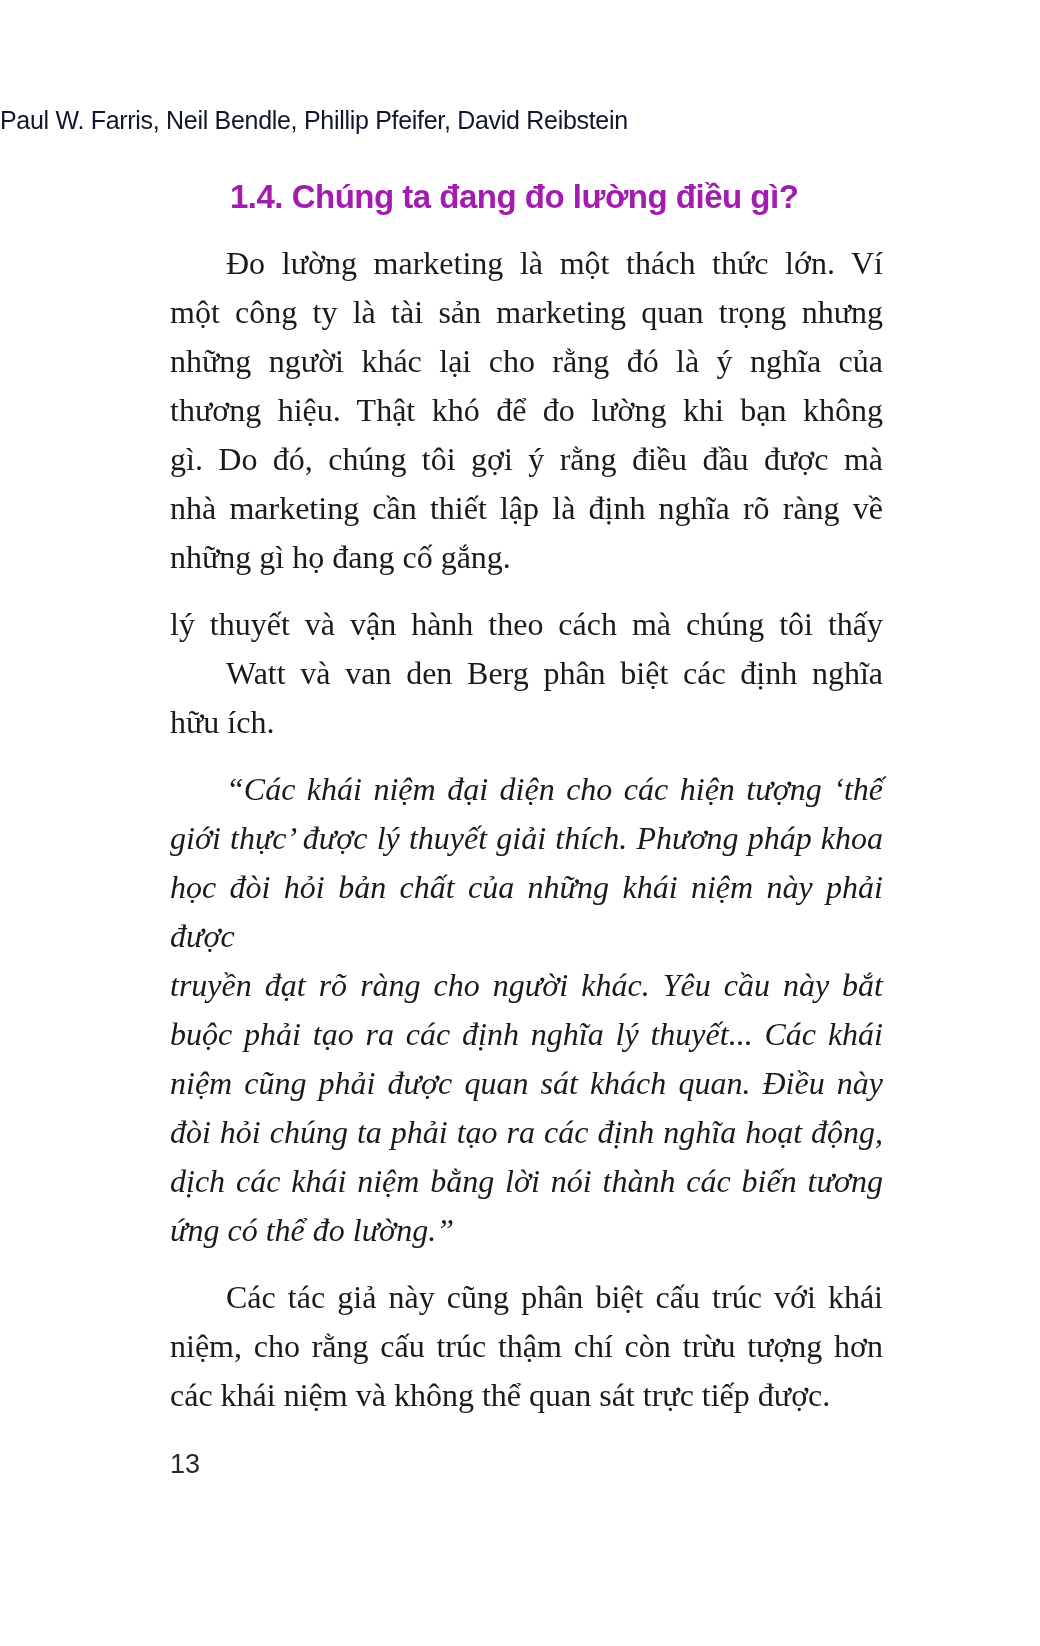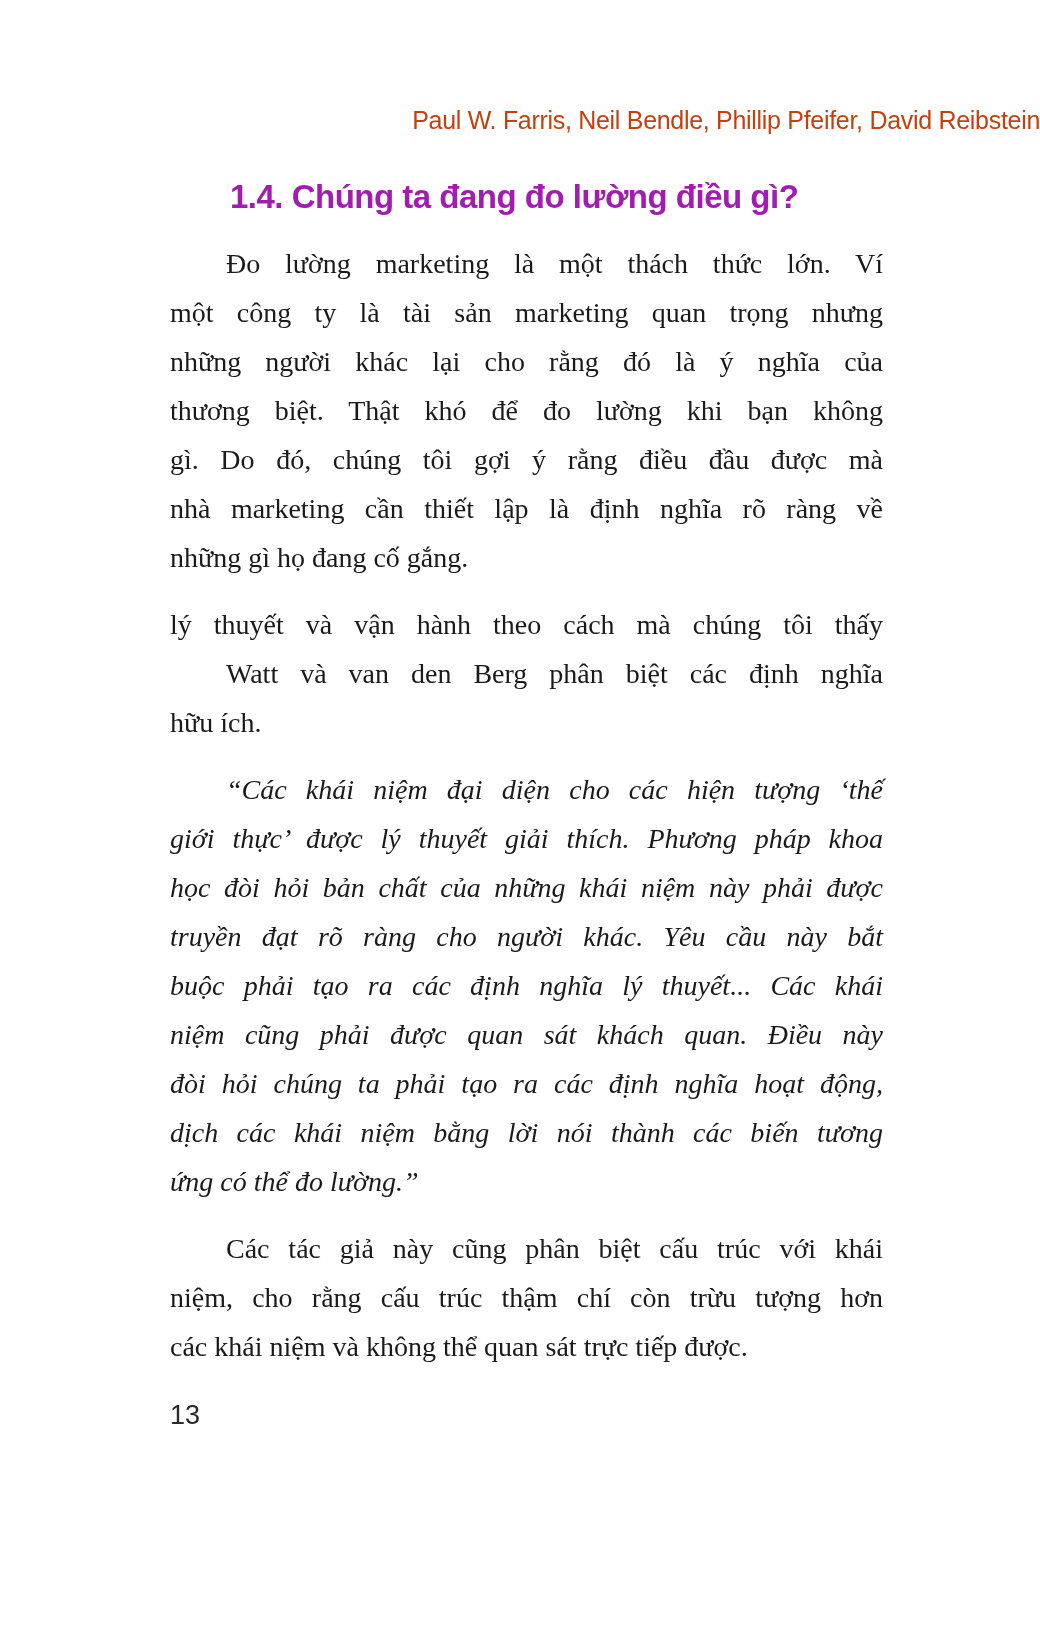--- a/index.html
+++ b/index.html
@@ -14,41 +14,41 @@
     overflow: hidden;
   }
   .page {
     position: relative;
     width: 1040px;
     height: 1646px;
     background: #ffffff;
   }
   .author {
     margin-top: 103px;
-    text-align: right;
+    text-align: left;
     font-family: "Liberation Sans", sans-serif;
     font-size: 25px;
     line-height: 34px;
-    color: #c2410c;
+    color: #0f172a;
     letter-spacing: -0.3px;
   }
   .heading {
     margin: 40px 0 0 230px;
     font-family: "Liberation Sans", sans-serif;
     font-weight: bold;
     font-size: 33px;
     line-height: 40px;
     color: #a21caf;
     letter-spacing: -0.5px;
   }
   .text-block {
     width: 713px;
     margin: 22px 14px 0 170px;
     font-family: "Liberation Serif", serif;
-    font-size: 28px;
+    font-size: 32px;
     color: #1a1a1a;
   }
   .para { margin-top: 18px; }
   .para:first-child { margin-top: 0; }
   .line {
     line-height: 49px;
     text-align: justify;
     text-align-last: justify;
   }
   .line.first { text-indent: 56px; }
@@ -71,21 +71,21 @@
   <div class="author">Paul W. Farris, Neil Bendle, Phillip Pfeifer, David Reibstein</div>
 
   <h1 class="heading">1.4. Chúng ta đang đo lường điều gì?</h1>
 
   <div class="text-block">
 
     <div class="para">
       <div class="line first">Đo lường marketing là một thách thức lớn. Ví</div>
       <div class="line">một công ty là tài sản marketing quan trọng nhưng</div>
       <div class="line">những người khác lại cho rằng đó là ý nghĩa của</div>
-      <div class="line">thương biệt. Thật khó để đo lường khi bạn không</div>
+      <div class="line">thương hiệu. Thật khó để đo lường khi bạn không</div>
       <div class="line">gì. Do đó, chúng tôi gợi ý rằng điều đầu được mà</div>
       <div class="line">nhà marketing cần thiết lập là định nghĩa rõ ràng về</div>
       <div class="line last">những gì họ đang cố gắng.</div>
     </div>
 
     <div class="para">
       <div class="line">lý thuyết và vận hành theo cách mà chúng tôi thấy</div>
       <div class="line first">Watt và van den Berg phân biệt các định nghĩa</div>
       <div class="line last">hữu ích.</div>
     </div>

